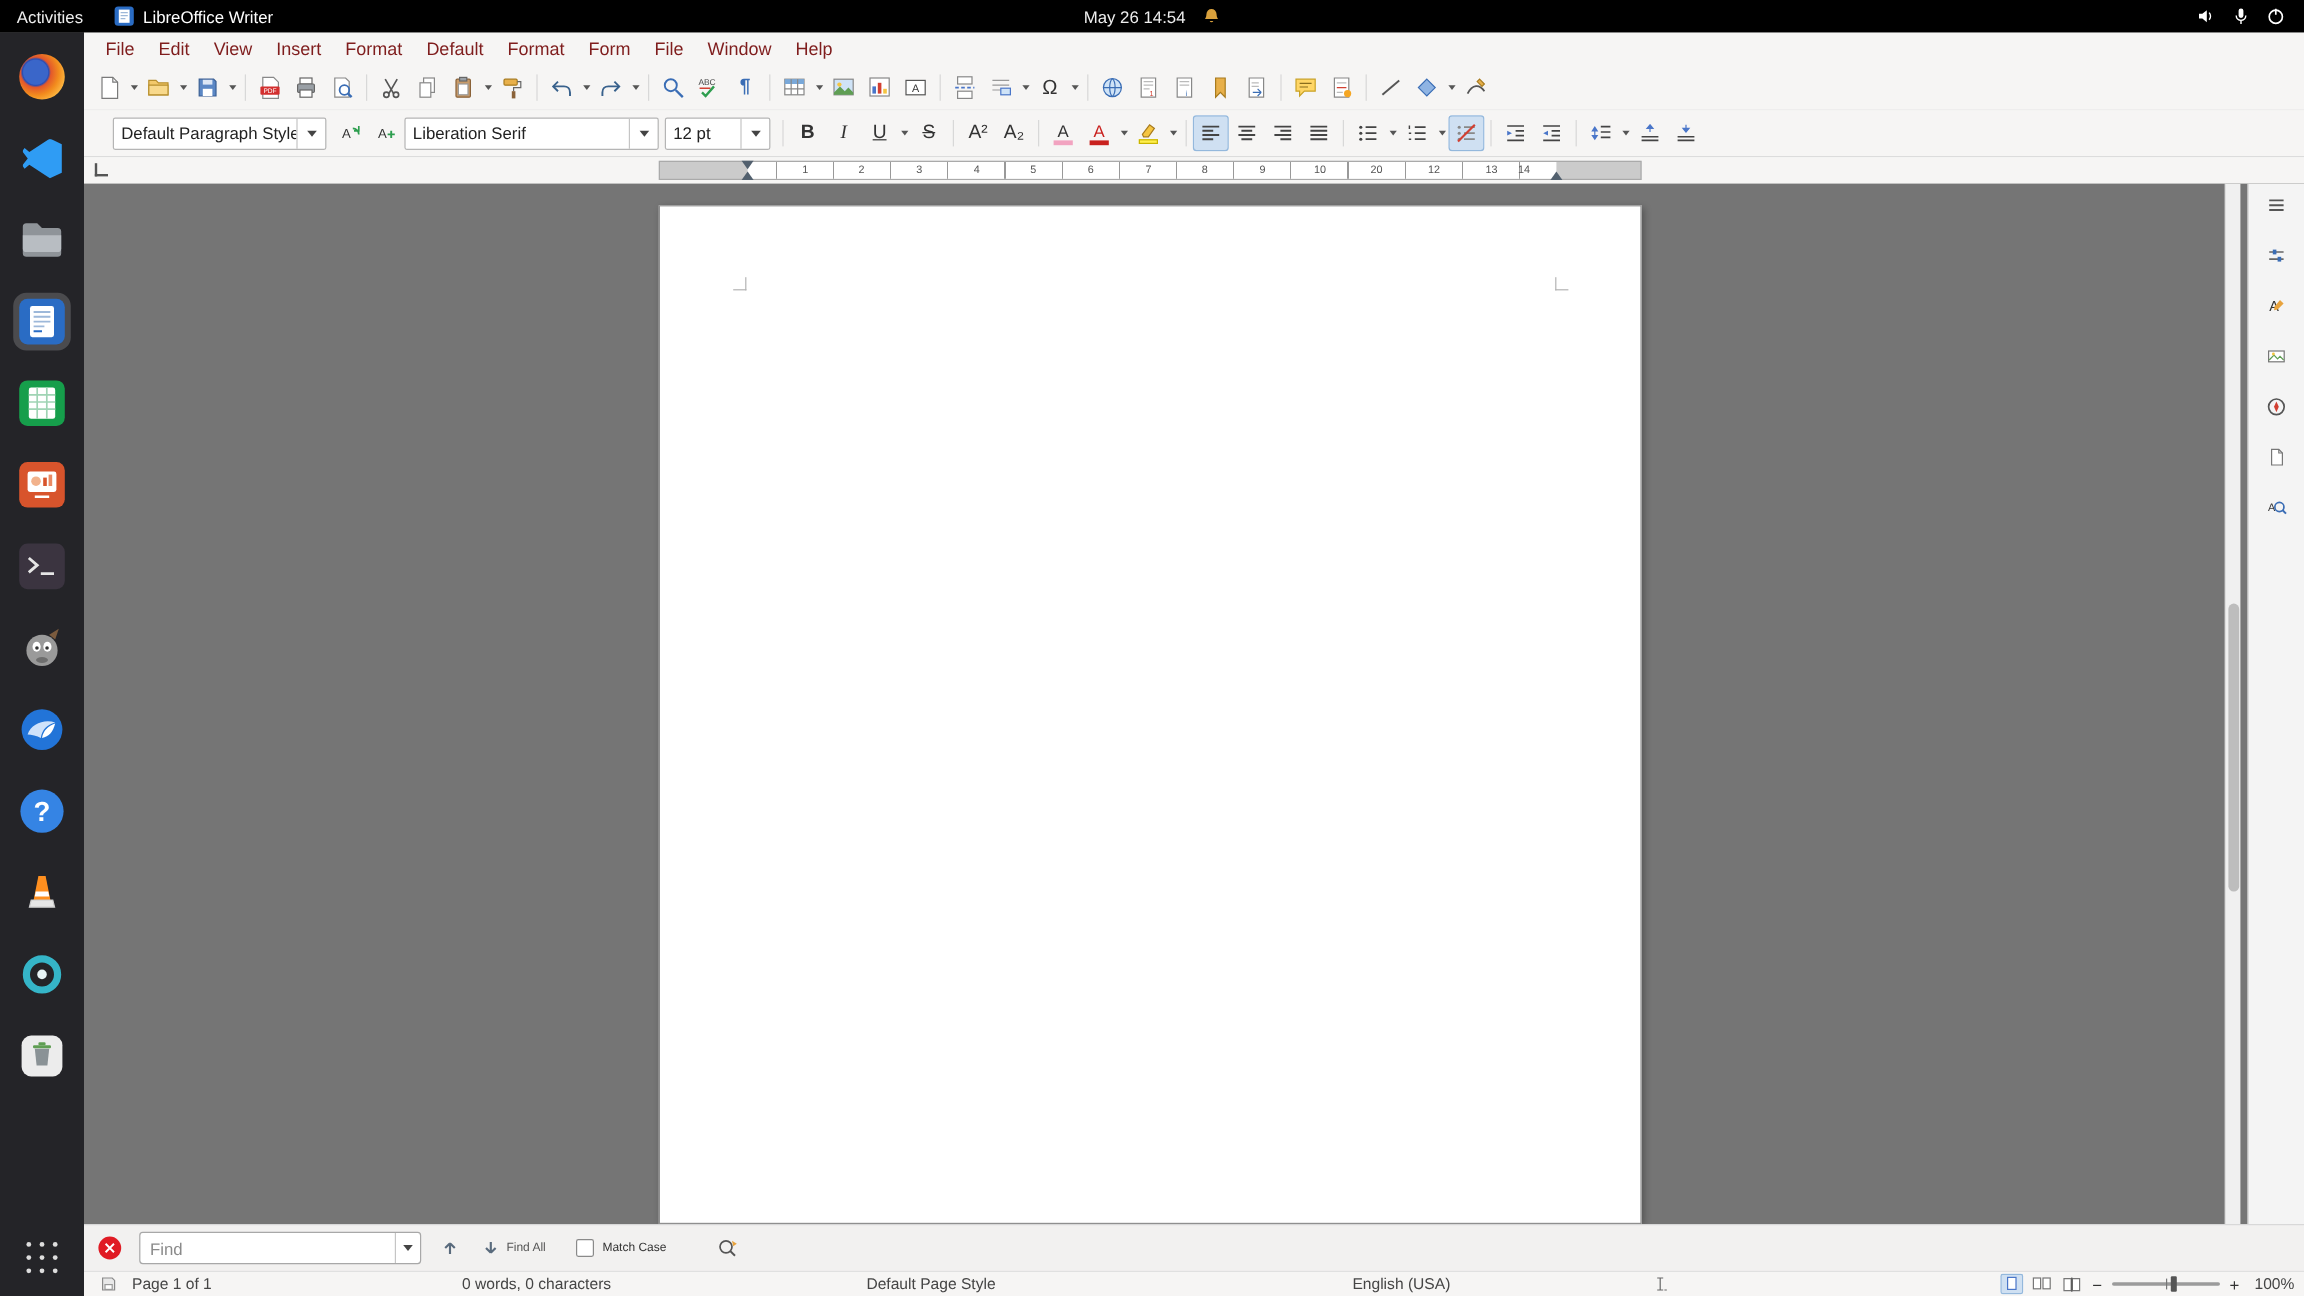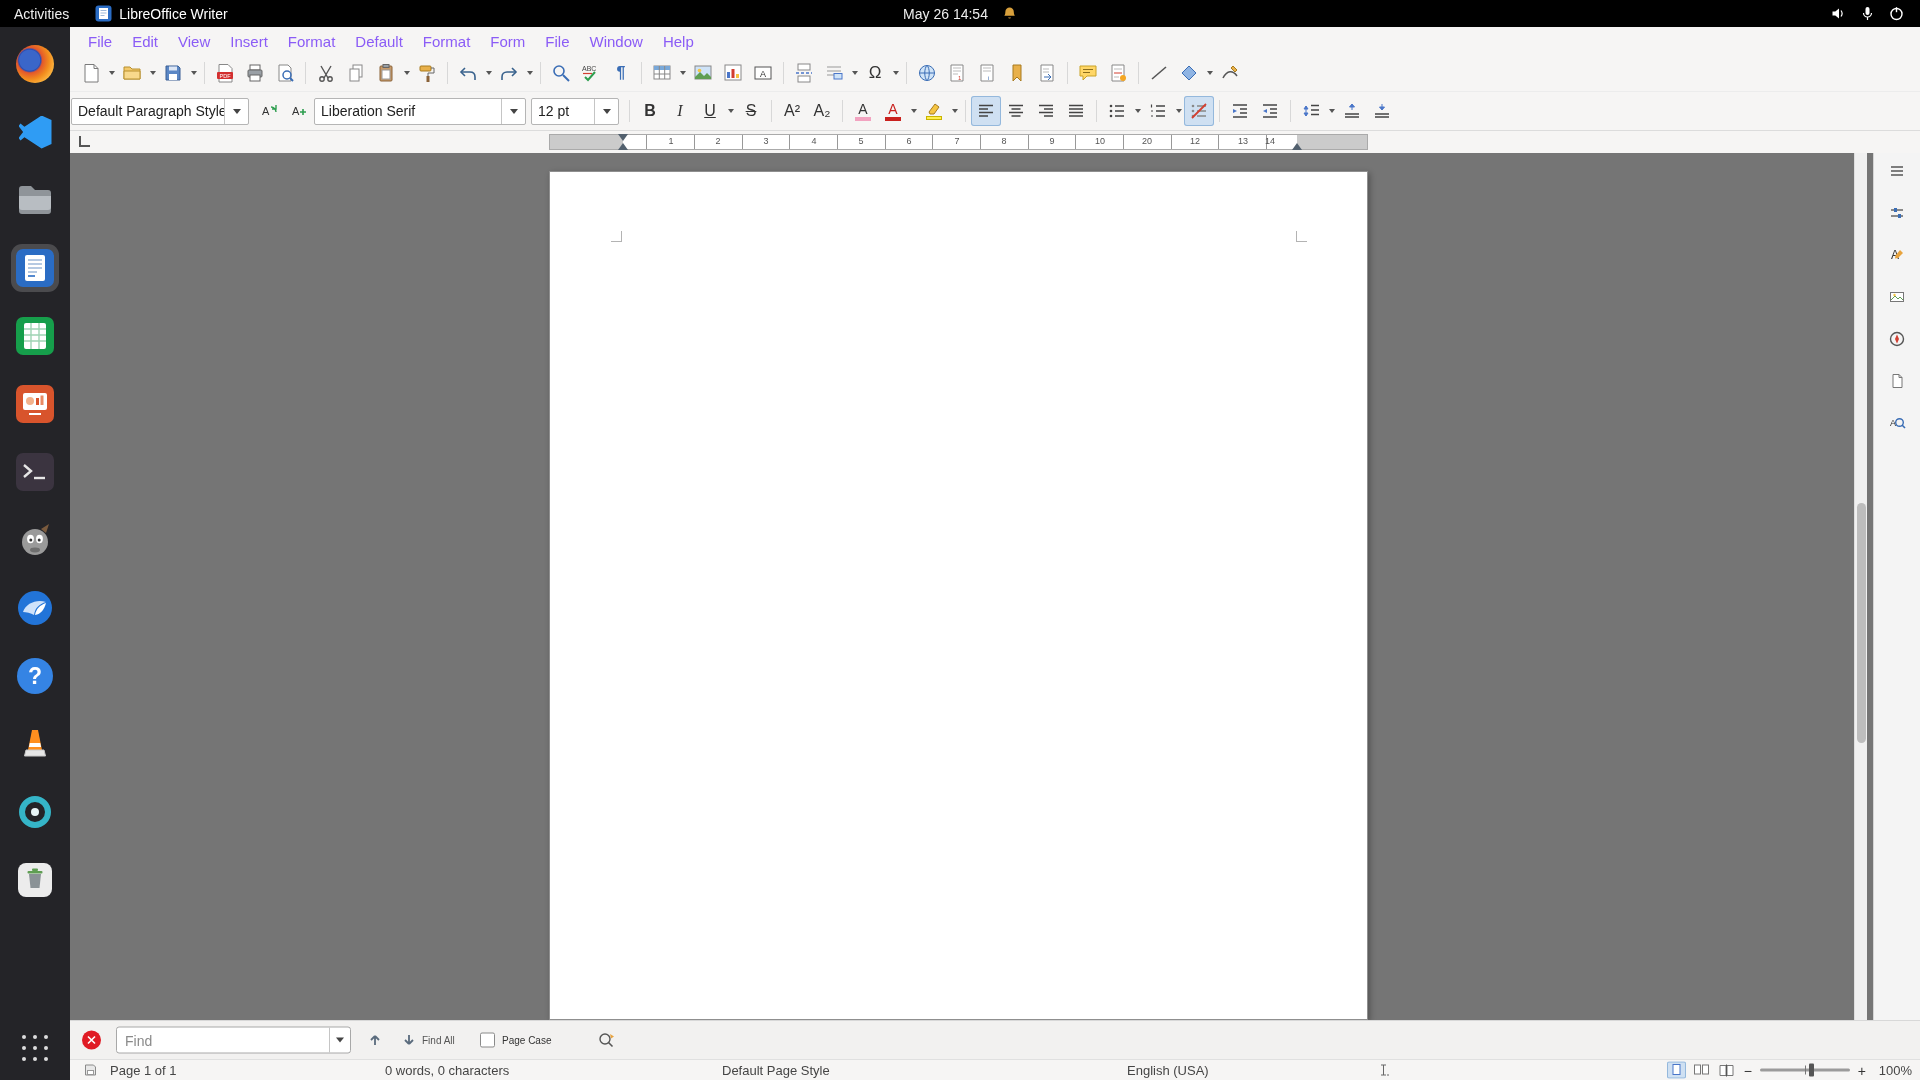--- a/index.html
+++ b/index.html
@@ -28,24 +28,24 @@
 .di.showapps{margin-top:auto}
 
 
 .window{position:absolute;top:27px;left:70px;right:0;bottom:0;display:flex;flex-direction:column;background:#f6f5f4}
 .titlebar{height:37px;background:#2e2e2e;border-bottom:1px solid #222;display:flex;align-items:center;justify-content:center;position:relative;flex:0 0 auto}
 .title{color:#f2f2f2;font-size:15px;font-weight:bold}
 .winbtns{position:absolute;right:10px;top:0;height:37px;display:flex;align-items:center;gap:8px}
 .wbtn{width:26px;height:26px;border-radius:50%;background:#434343;display:flex;align-items:center;justify-content:center}
 
 .menubar{height:28px;display:flex;align-items:center;padding-left:8px;background:#f6f5f4;flex:0 0 auto}
-.mi{padding:3px 10px;font-size:15px;color:#8b5cf6;border-radius:3px}
+.mi{padding:3px 10px;font-size:15px;color:#7f1d1d;border-radius:3px}
 
 .toolbar{height:37px;display:flex;align-items:center;padding-left:6px;background:#f6f5f4;border-bottom:1px solid #ececec;flex:0 0 auto}
-.fmtbar{height:39px;display:flex;align-items:center;padding-left:1px;background:#f6f5f4;border-bottom:1px solid #dcdcdc;flex:0 0 auto}
+.fmtbar{height:39px;display:flex;align-items:center;padding-left:24px;background:#f6f5f4;border-bottom:1px solid #dcdcdc;flex:0 0 auto}
 .tb{height:30px;min-width:30px;border-radius:3px;display:flex;align-items:center;justify-content:center;flex:0 0 auto}
 .dd{width:11px;height:30px;display:flex;align-items:center;justify-content:center;flex:0 0 auto}
 .dd::after{content:"";border-left:3.5px solid transparent;border-right:3.5px solid transparent;border-top:4.5px solid #555}
 .sep{width:1px;height:22px;background:#d8d8d8;margin:0 5px;flex:0 0 auto}
 .g{display:flex;align-items:center;flex:0 0 auto}
 .on{background:#cfe0f2;box-shadow:inset 0 0 0 1px #94b8dc}
 
 .combo{display:flex;align-items:center;height:27px;background:#fff;border:1px solid #b5b5b5;border-radius:2px;margin-right:5px;flex:0 0 auto}
 .combo-text{padding:0 6px;font-size:14px;color:#222;white-space:nowrap;overflow:hidden}
 .combo-dd{width:24px;height:100%;border-left:1px solid #c5c5c5;display:flex;align-items:center;justify-content:center}
@@ -778,21 +778,21 @@
             <path d="M7 12V3M7 3L3 7m4-4l4 4" fill="none" stroke="#5a6b7d" stroke-width="1.8"></path>
           </svg>
         </span>
       <span class="fb fnav" style="left:326px">
           <svg width="14" height="14">
             <path d="M7 2v9M7 11l-4-4m4 4l4-4" fill="none" stroke="#5a6b7d" stroke-width="1.8"></path>
           </svg>
         </span>
       <span class="fb flabel" style="left:352px">Find All</span>
       <span class="fb cb"></span>
-      <span class="fb flabel" style="left:432px;color:#333">Page Case</span>
+      <span class="fb flabel" style="left:432px;color:#333">Match Case</span>
       <span class="fb fnav" style="left:524px">
           <svg width="20" height="18">
             <circle cx="8" cy="8" r="5" fill="none" stroke="#555" stroke-width="1.4"></circle>
             <path d="M11.5 11.5l4 4" stroke="#555" stroke-width="1.6"></path>
             <path d="M13 3l4 2.5-3 2z" fill="#e8a33d"></path>
           </svg>
         </span>
     </div>
 
     <div class="statusbar">

